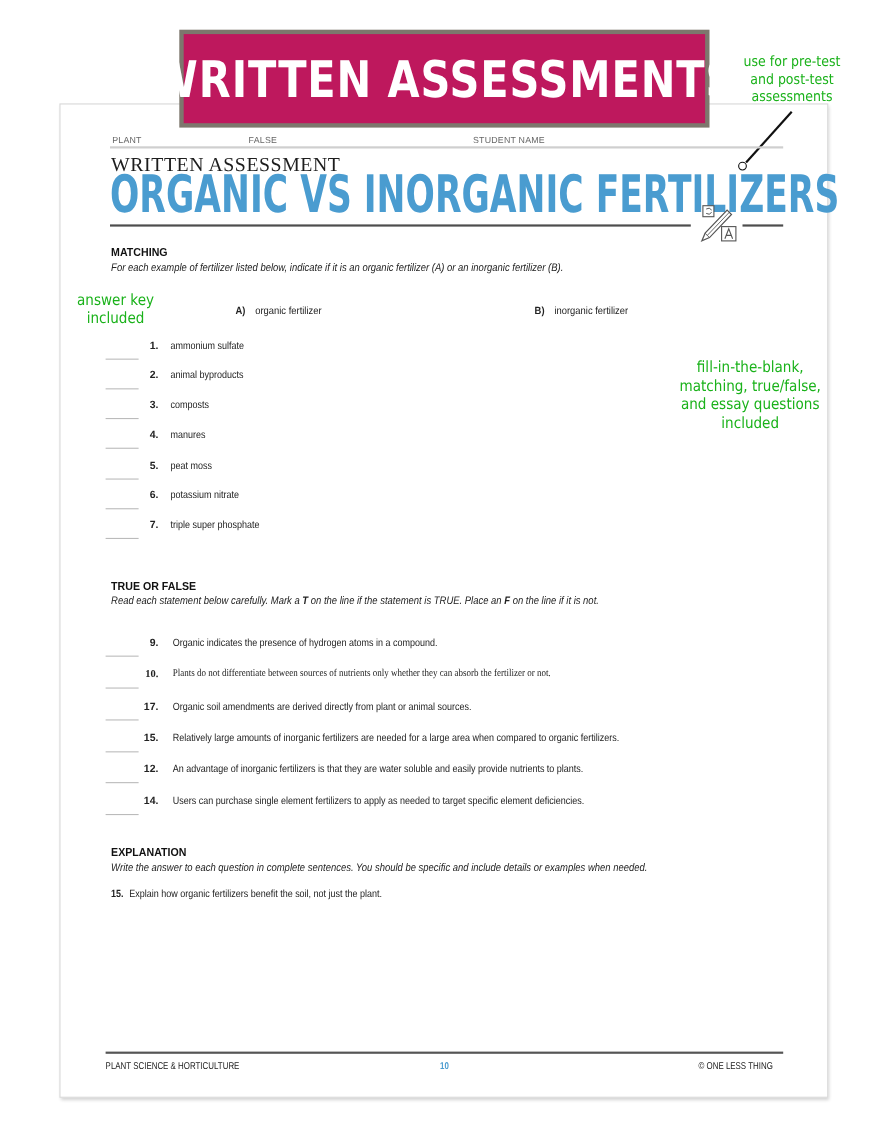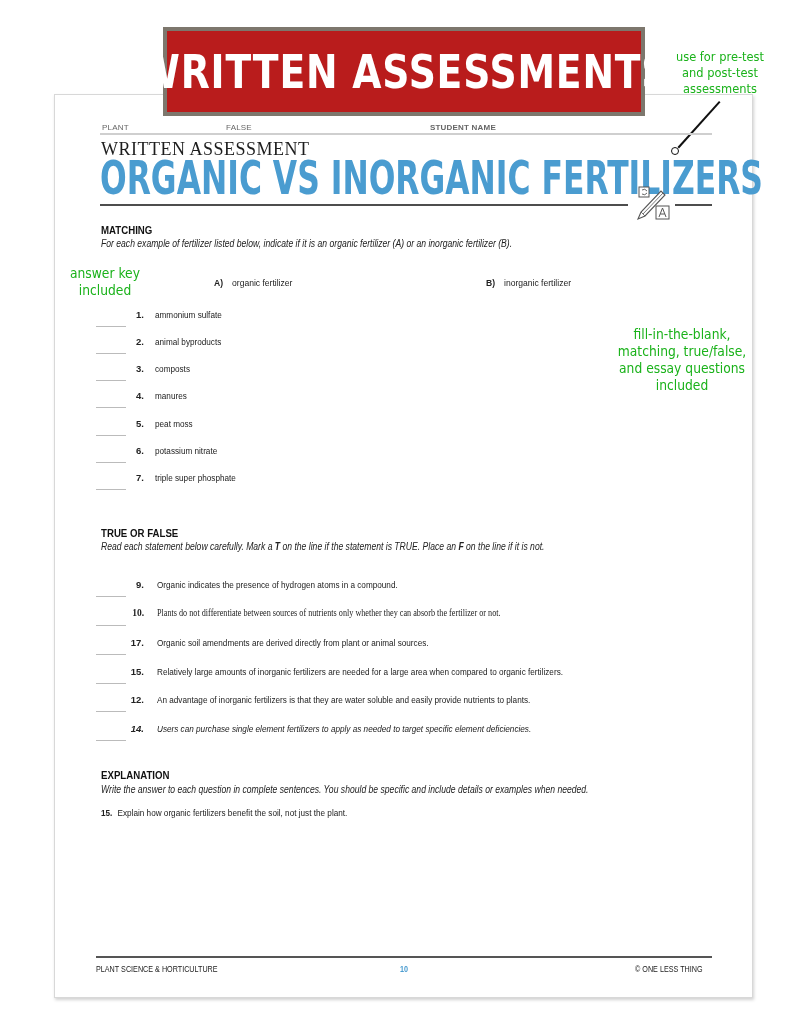--- a/index.html
+++ b/index.html
@@ -10,21 +10,21 @@
       position: absolute; left: 54px; top: 94px; width: 699px; height: 904px;
       background: #fff; border: 1px solid #d8d8d8;
       box-shadow: 1px 2px 3px rgba(0,0,0,0.18);
     }
 
     .banner {
       position: absolute; left: 163px; top: 27px; width: 482px; height: 89px;
       background: #7d776d; padding: 4px; z-index: 5;
     }
     .banner-inner {
-      width: 100%; height: 100%; background: #b91c1c;
+      width: 100%; height: 100%; background: #be185d;
       display: flex; align-items: center; justify-content: center;
     }
     .banner-text {
       color: #fff; font-family: "DejaVu Sans", sans-serif; font-weight: bold;
       font-size: 46px; letter-spacing: 1px; transform: scaleX(0.82);
       white-space: nowrap;
     }
 
     .callout { position: absolute; color: #1ab21a; font-family: "DejaVu Sans", sans-serif;
       text-align: center; font-size: 13px; line-height: 16px; transform: scaleX(0.88); z-index: 6; }
@@ -101,21 +101,21 @@
 <div class="callout" style="left:607px; top:326px; width:150px; font-size:14px; line-height:17px;">
   <div>fill-in-the-blank,</div>
   <div>matching, true/false,</div>
   <div>and essay questions</div>
   <div>included</div>
 </div>
 
 <div class="hdr-labels">
   <span style="left:0;">PLANT</span>
   <span style="left:124px;">FALSE</span>
-  <span style="left:328px;font-weight:bold;">STUDENT NAME</span>
+  <span style="left:328px;">STUDENT NAME</span>
 </div>
 <div class="hdr-rule"></div>
 
 <div class="subtitle">WRITTEN ASSESSMENT</div>
 <div class="title">ORGANIC VS INORGANIC FERTILIZERS</div>
 <div class="title-rule" style="width:528px;"></div>
 <div class="title-rule" style="left:675px; width:37px;"></div>
 
 <svg class="pencil-icon" viewBox="0 0 40 36">
   <rect x="5" y="1" width="10" height="10" fill="#fff" stroke="#555" stroke-width="1"></rect>
@@ -193,21 +193,21 @@
 <div class="item" style="top:665px;">
   <div class="blank" style="top:18px;"></div>
   <span class="num" style="left:24px; top:1px;">15.</span>
   <span class="txt" style="left:61px; top:1px;">Relatively large amounts of inorganic fertilizers are needed for a large area when compared to organic fertilizers.</span>
 </div>
 <div class="item" style="top:693px;">
   <div class="blank" style="top:18px;"></div>
   <span class="num" style="left:24px; top:1px;">12.</span>
   <span class="txt" style="left:61px; top:1px;">An advantage of inorganic fertilizers is that they are water soluble and easily provide nutrients to plants.</span>
 </div>
-<div class="item" style="top:722px;font-style:italic;">
+<div class="item" style="top:722px;">
   <div class="blank" style="top:18px;"></div>
   <span class="num" style="left:24px; top:1px;">14.</span>
   <span class="txt" style="left:61px; top:1px;">Users can purchase single element fertilizers to apply as needed to target specific element deficiencies.</span>
 </div>
 
 <div class="section-head" style="top:769px;">EXPLANATION</div>
 <div class="section-instr" style="top:784px;">Write the answer to each question in complete sentences. You should be specific and include details or examples when needed.</div>
 <div class="q15">
   <b>15.</b><span>Explain how organic fertilizers benefit the soil, not just the plant.</span>
 </div>

